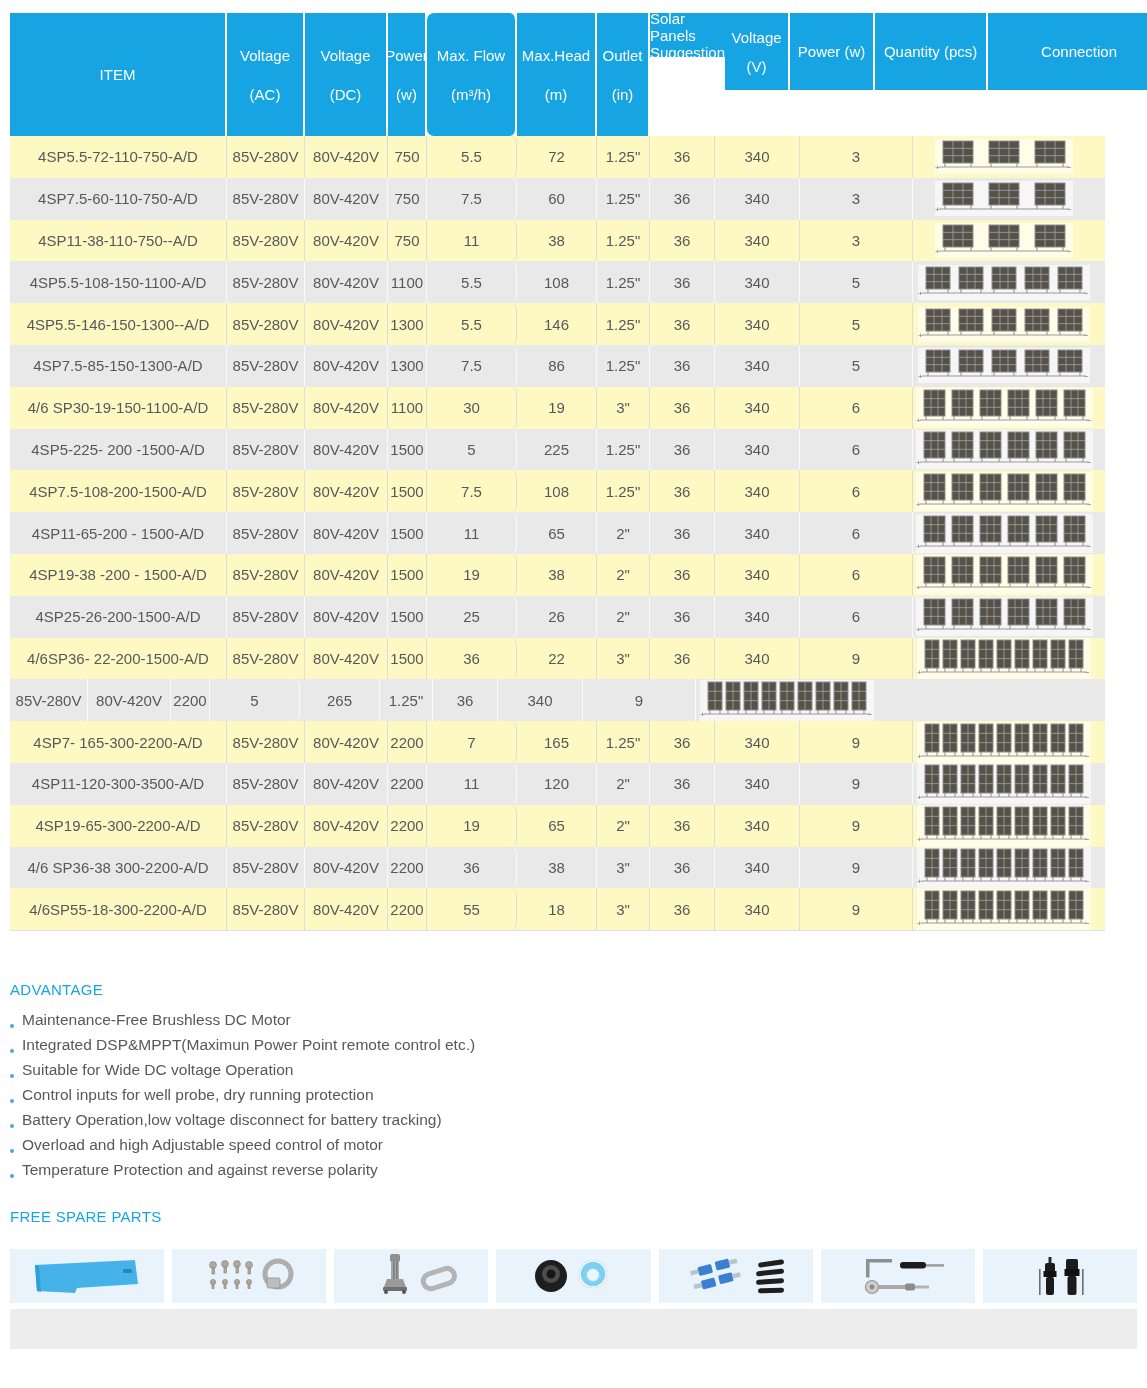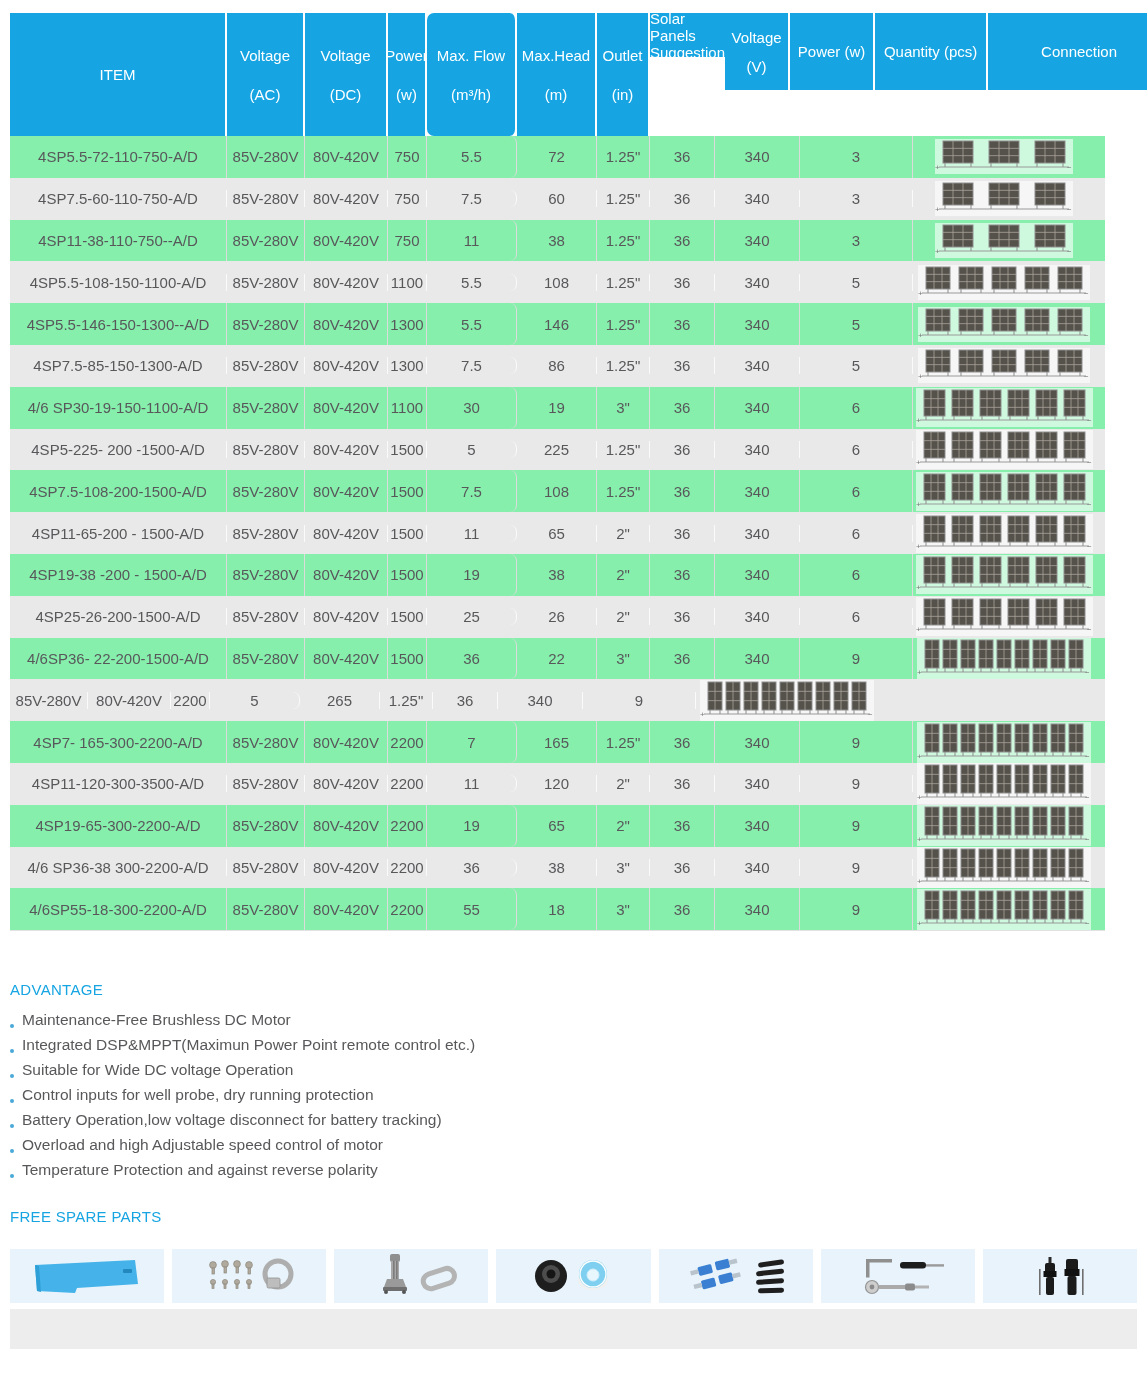--- a/index.html
+++ b/index.html
@@ -34,22 +34,22 @@
     background:var(--accent);color:#fff;display:flex;flex-direction:column;
     align-items:center;justify-content:center;gap:12px;font-size:15px;
     border-right:2px solid #fff;text-align:center;
   }
   .hsub:last-child{border-right:none;}
   .hsub span:empty{display:none;}
   .c0{width:217px;} .c1{width:78px;} .c2{width:83px;} .c3{width:39px;}
   .c4{width:90px;border-radius:7px;} .c5{width:80px;} .c6{width:53px;}
   .c7{width:65px;} .c8{width:85px;} .c9{width:113px;} .c10{width:182px;}
   .tbody{border-bottom:1px solid #e2e2e2;}
-  .trow{display:flex;height:41.8px;background:#86efac;}
-  .trow.alt{background:var(--row-alt);align-items:center;}
+  .trow{display:flex;height:41.8px;background:#fef9c3;}
+  .trow.alt{background:var(--row-alt);}
   .cell{
     display:flex;align-items:center;justify-content:center;
     font-size:15px;border-right:1px solid #dcdcdc;overflow:hidden;white-space:nowrap;
   }
   .trow.alt .cell{border-right-color:#fafafa;}
   .cell:last-child{border-right:none;}
   .conn svg{display:block;}
   
   .advantage{margin:50px 10px 0;}
   .advantage h3,.spares h3{

